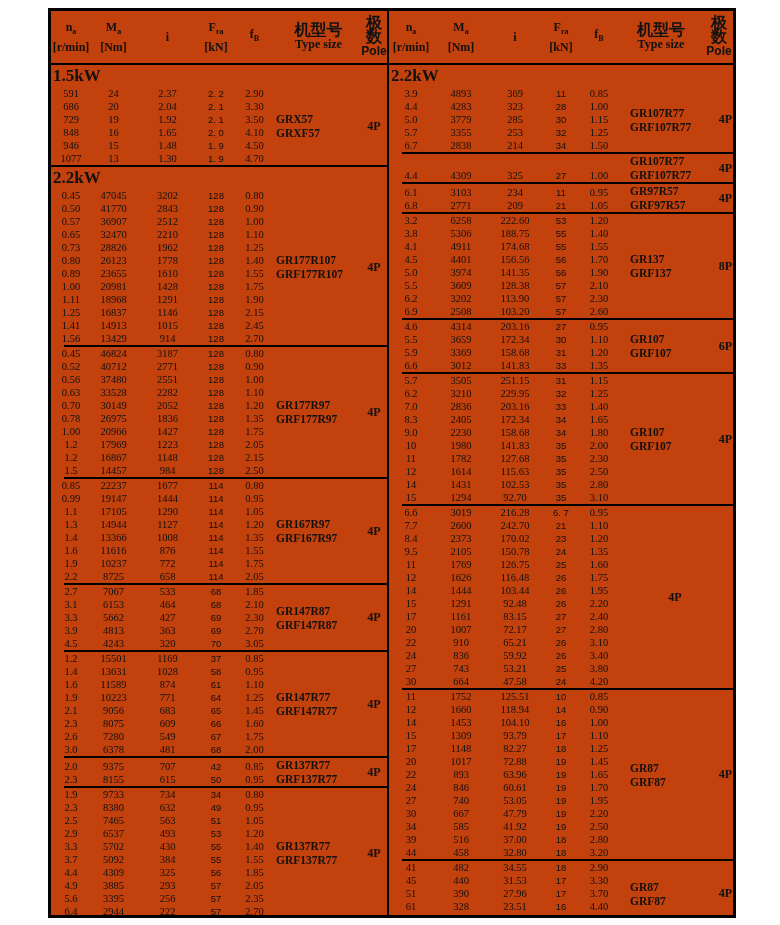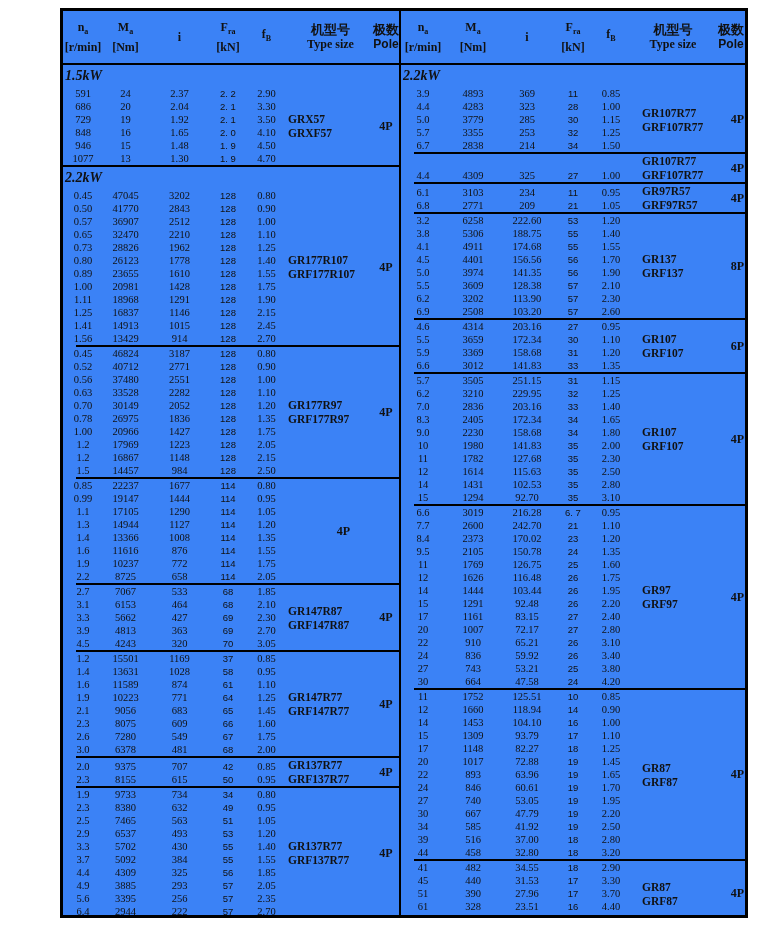--- a/index.html
+++ b/index.html
@@ -1,34 +1,34 @@
 <!DOCTYPE html>
 <html><head>
 <meta charset="utf-8">
 <style>
   html,body{margin:0;padding:0;background:#ffffff;}
   body{width:780px;height:925px;position:relative;font-family:"Liberation Serif",serif;color:#111;}
-  .page{position:absolute;left:60px;top:8px;width:688px;height:910px;border:3px solid #000;
-        box-sizing:border-box;display:flex;background:#3b82f6;}
+  .page{position:absolute;left:48px;top:8px;width:688px;height:910px;border:3px solid #000;
+        box-sizing:border-box;display:flex;background:#c2410c;}
   .half{box-sizing:border-box;overflow:hidden;display:flex;flex-direction:column;}
   .half-left{width:338px;border-right:2px solid #000;}
   .half-right{flex:1;}
   
   .tbl-header{height:52px;border-bottom:2.5px solid #000;display:flex;align-items:center;flex-shrink:0;}
   .hc{text-align:center;font-weight:bold;font-size:12px;line-height:14px;}
   .hc sub{font-size:8px;}
   .h-na{width:40px;} .h-ma{width:45px;} .h-i{width:63px;} .h-fra{width:34px;} .h-fb{width:43px;}
   .h-type{width:85px;} .h-pole{flex:1;}
   .half-right .h-na{width:44px;} .half-right .h-ma{width:56px;} .half-right .h-i{width:52px;}
   .half-right .h-fra{width:40px;} .half-right .h-fb{width:36px;} .half-right .h-type{width:88px;}
-  .cn{font-size:13px;}
+  .cn{font-size:16px;}
   .mono{font-family:Liberation Sans, sans-serif;font-size:12px;}
   
   .section + .section{border-top:2px solid #000;}
-  .section-title{font-weight:bold;font-size:14px;line-height:22px;height:22px;padding-left:2px;font-style:italic;}
+  .section-title{font-weight:bold;font-size:17px;line-height:22px;height:22px;padding-left:2px;}
   .block{display:flex;align-items:stretch;}
   .block-sep{height:0;border-top:2px solid #000;margin-left:13px;}
   .rows{display:flex;flex-direction:column;justify-content:flex-end;}
   .data-row{display:flex;height:13px;line-height:13px;font-size:10.5px;}
   .cell{display:inline-block;text-align:center;}
   .c0{width:40px;} .c1{width:45px;} .c2{width:63px;} .c3{width:34px;} .c4{width:43px;}
   .half-right .c0{width:44px;} .half-right .c1{width:56px;} .half-right .c2{width:52px;}
   .half-right .c3{width:40px;} .half-right .c4{width:36px;}
   .c3{font-family:"Liberation Sans",sans-serif;font-size:9.5px;}
   .type-col{width:85px;display:flex;flex-direction:column;justify-content:center;
@@ -355,20 +355,24 @@
                 <span class="cell c4">1.75</span>
               </div>
               <div class="data-row">
                 <span class="cell c0">2.2</span>
                 <span class="cell c1">8725</span>
                 <span class="cell c2">658</span>
                 <span class="cell c3">114</span>
                 <span class="cell c4">2.05</span>
               </div>
             </div>
+            <div class="type-col">
+              <div>GR167R97</div>
+              <div>GRF167R97</div>
+            </div>
             <div class="pole-col">4P</div>
           </div>
           <div class="block-sep"></div>
           <div class="block">
             <div class="rows">
               <div class="data-row">
                 <span class="cell c0">2.7</span>
                 <span class="cell c1">7067</span>
                 <span class="cell c2">533</span>
                 <span class="cell c3">68</span>
@@ -979,24 +983,20 @@
                 <span class="cell c4">3.80</span>
               </div>
               <div class="data-row">
                 <span class="cell c0">30</span>
                 <span class="cell c1">664</span>
                 <span class="cell c2">47.58</span>
                 <span class="cell c3">24</span>
                 <span class="cell c4">4.20</span>
               </div>
             </div>
-            <div class="type-col">
-              <div>GR97</div>
-              <div>GRF97</div>
-            </div>
             <div class="pole-col">4P</div>
           </div>
           <div class="block-sep"></div>
           <div class="block">
             <div class="rows">
               <div class="data-row">
                 <span class="cell c0">11</span>
                 <span class="cell c1">1752</span>
                 <span class="cell c2">125.51</span>
                 <span class="cell c3">10</span>

